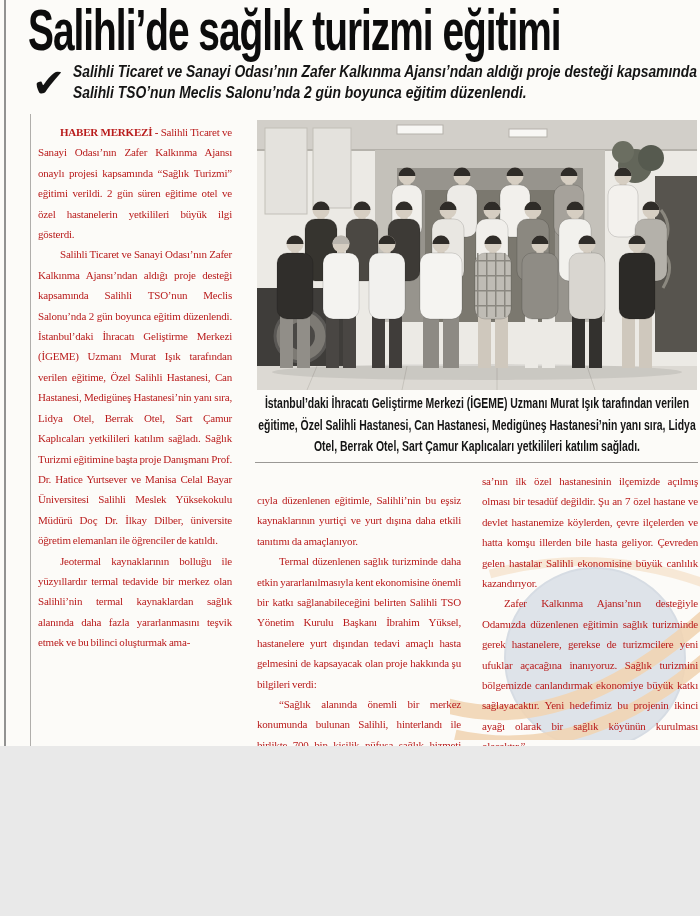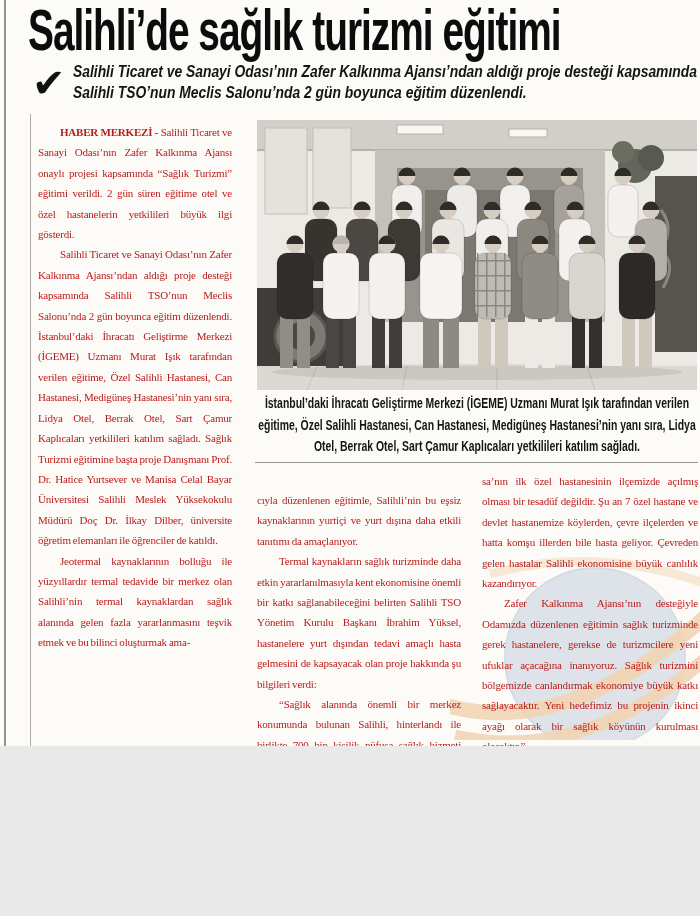--- a/index.html
+++ b/index.html
@@ -272,25 +272,25 @@
       </svg>
     </div>
 
     <div class="caption-wrap">
       <div class="caption-inner">İstanbul’daki İhracatı Geliştirme Merkezi (İGEME) Uzmanı Murat Işık tarafından verilen eğitime, Özel Salihli Hastanesi, Can Hastanesi, Medigüneş Hastanesi’nin yanı sıra, Lidya Otel, Berrak Otel, Sart Çamur Kaplıcaları yetkilileri katılım sağladı.</div>
     </div>
 
     <div class="col col-1">
         <p class="para ind"><b>HABER MERKEZİ - </b>Salihli Ticaret ve Sanayi Odası’nın Zafer Kalkınma Ajansı onaylı projesi kapsamında “Sağlık Turizmi” eğitimi verildi. 2 gün süren eğitime otel ve özel hastanelerin yetkilileri büyük ilgi gösterdi.</p>
         <p class="para ind">Salihli Ticaret ve Sanayi Odası’nın Zafer Kalkınma Ajansı’ndan aldığı proje desteği kapsamında Salihli TSO’nun Meclis Salonu’nda 2 gün boyunca eğitim düzenlendi. İstanbul’daki İhracatı Geliştirme Merkezi (İGEME) Uzmanı Murat Işık tarafından verilen eğitime, Özel Salihli Hastanesi, Can Hastanesi, Medigüneş Hastanesi’nin yanı sıra, Lidya Otel, Berrak Otel, Sart Çamur Kaplıcaları yetkilileri katılım sağladı. Sağlık Turizmi eğitimine başta proje Danışmanı Prof. Dr. Hatice Yurtsever ve Manisa Celal Bayar Üniversitesi Salihli Meslek Yüksekokulu Müdürü Doç Dr. İlkay Dilber, üniversite öğretim elemanları ile öğrenciler de katıldı.</p>
-        <p class="para ind">Jeotermal kaynaklarının bolluğu ile yüzyıllardır termal tedavide bir merkez olan Salihli’nin termal kaynaklardan sağlık alanında gelen fazla yararlanmasını teşvik etmek ve bu bilinci oluşturmak ama-</p>
+        <p class="para ind">Jeotermal kaynaklarının bolluğu ile yüzyıllardır termal tedavide bir merkez olan Salihli’nin termal kaynaklardan sağlık alanında daha fazla yararlanmasını teşvik etmek ve bu bilinci oluşturmak ama-</p>
       </div>
     <div class="col col-2">
         <p class="para">cıyla düzenlenen eğitimle, Salihli’nin bu eşsiz kaynaklarının yurtiçi ve yurt dışına daha etkili tanıtımı da amaçlanıyor.</p>
-        <p class="para ind">Termal kaynakların sağlık turizminde daha etkin yararlanılmasıyla kent ekonomisine önemli bir katkı sağlanabileceğini belirten Salihli TSO Yönetim Kurulu Başkanı İbrahim Yüksel, hastanelere yurt dışından tedavi amaçlı hasta gelmesini de kapsayacak olan proje hakkında şu bilgileri verdi:</p>
+        <p class="para ind">Termal düzenlenen sağlık turizminde daha etkin yararlanılmasıyla kent ekonomisine önemli bir katkı sağlanabileceğini belirten Salihli TSO Yönetim Kurulu Başkanı İbrahim Yüksel, hastanelere yurt dışından tedavi amaçlı hasta gelmesini de kapsayacak olan proje hakkında şu bilgileri verdi:</p>
         <p class="para ind">“Sağlık alanında önemli bir merkez konumunda bulunan Salihli, hinterlandı ile birlikte 700 bin kişilik nüfusa sağlık hizmeti veriyor. Mani-</p>
       </div>
     <div class="col col-3">
         <p class="para">sa’nın ilk özel hastanesinin ilçemizde açılmış olması bir tesadüf değildir. Şu an 7 özel hastane ve devlet hastanemize köylerden, çevre ilçelerden ve hatta komşu illerden bile hasta geliyor. Çevreden gelen hastalar Salihli ekonomisine büyük canlılık kazandırıyor.</p>
         <p class="para ind">Zafer Kalkınma Ajansı’nın desteğiyle Odamızda düzenlenen eğitimin sağlık turizminde gerek hastanelere, gerekse de turizmcilere yeni ufuklar açacağına inanıyoruz. Sağlık turizmini bölgemizde canlandırmak ekonomiye büyük katkı sağlayacaktır. Yeni hedefimiz bu projenin ikinci ayağı olarak bir sağlık köyünün kurulması olacaktır.”</p>
       </div>
 
   </div>
 </div>
 

